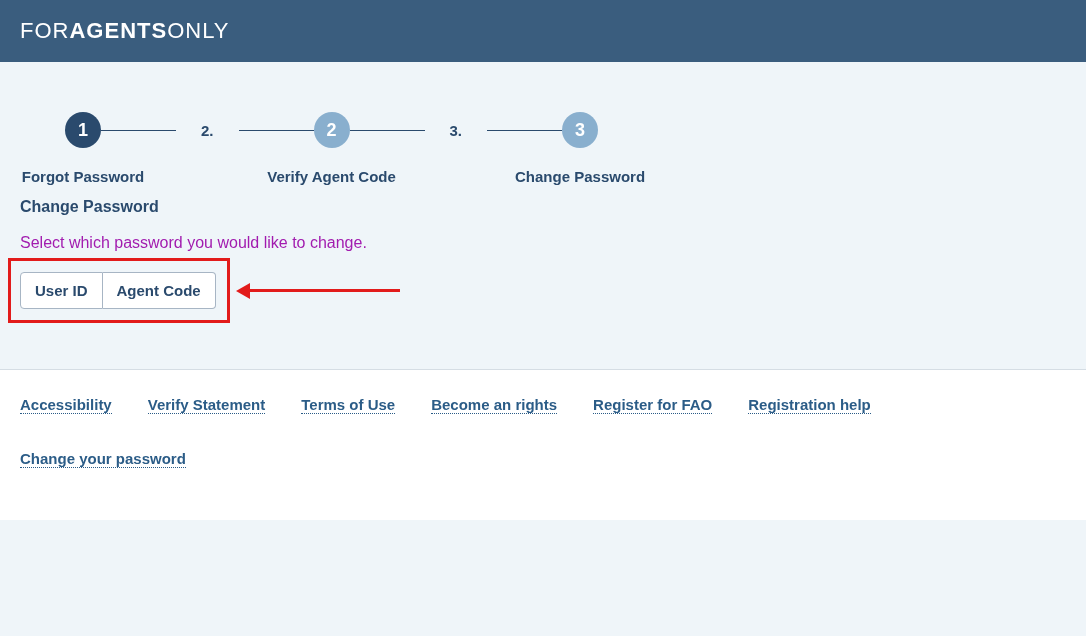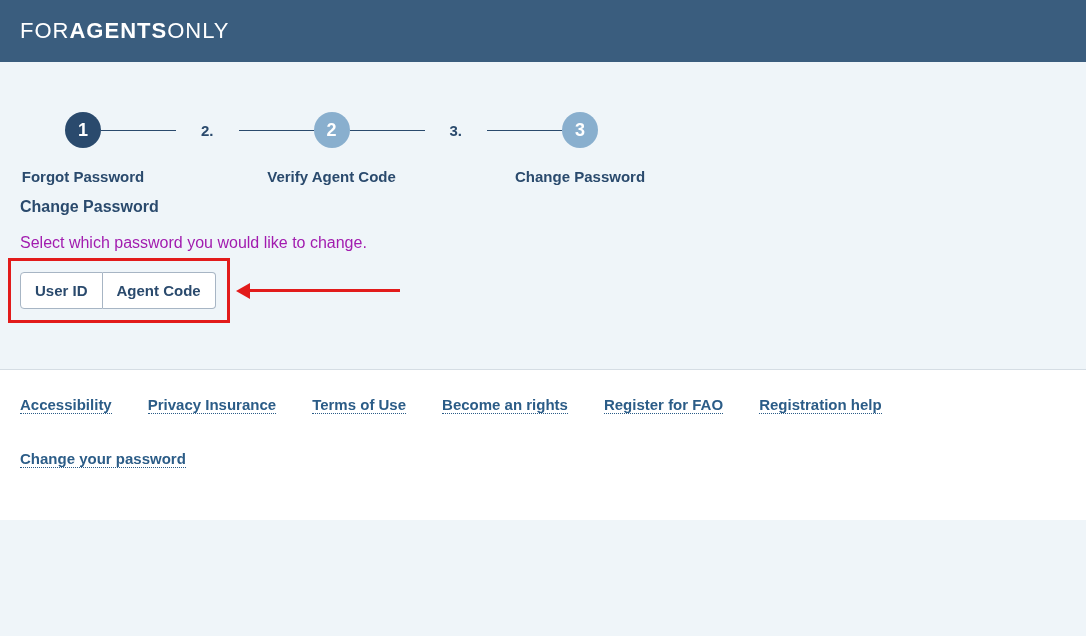--- a/index.html
+++ b/index.html
@@ -231,20 +231,20 @@
       <div class="arrow-line"></div>
     </div>
   </div>
 
 
 </div>
 
 <div class="footer">
   <div class="footer-links">
     <a class="footer-link">Accessibility</a>
-    <a class="footer-link">Privacy Insurance</a>
+    <a class="footer-link">Verify Statement</a>
     <a class="footer-link">Terms of Use</a>
     <a class="footer-link">Become an rights</a>
     <a class="footer-link">Register for FAO</a>
     <a class="footer-link">Registration help</a>
     <a class="footer-link">Change your password</a>
   </div>
 </div>
 
 </body></html>

